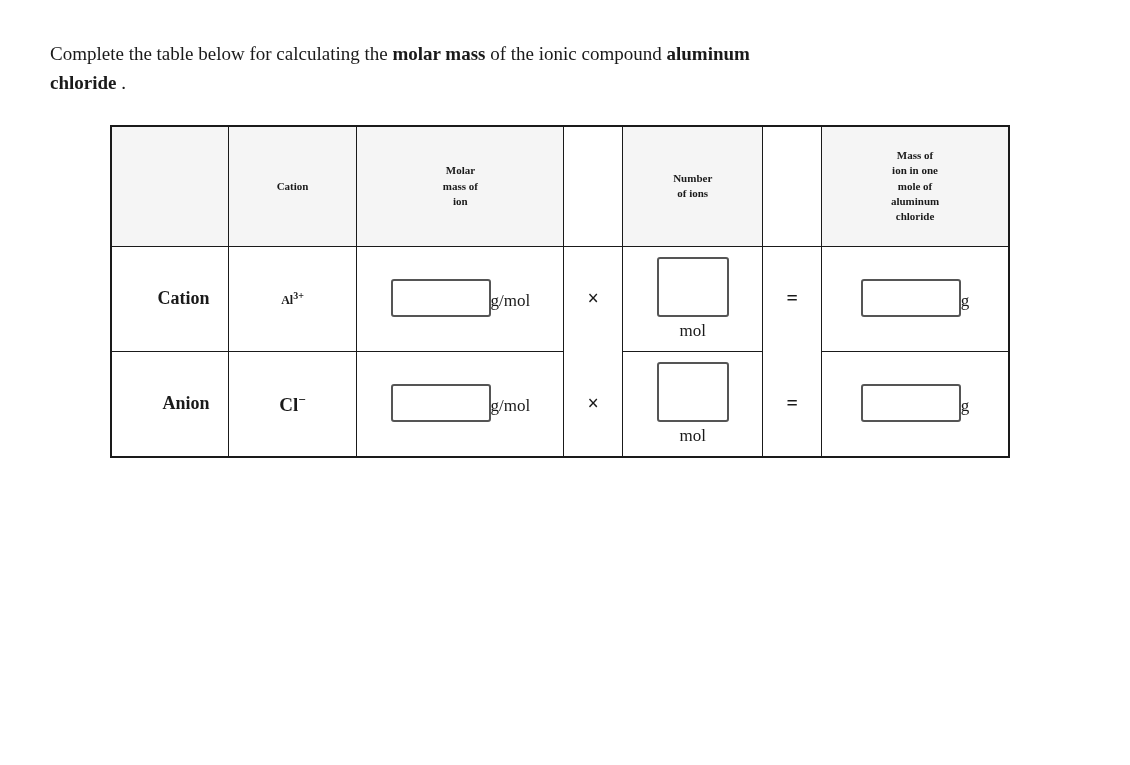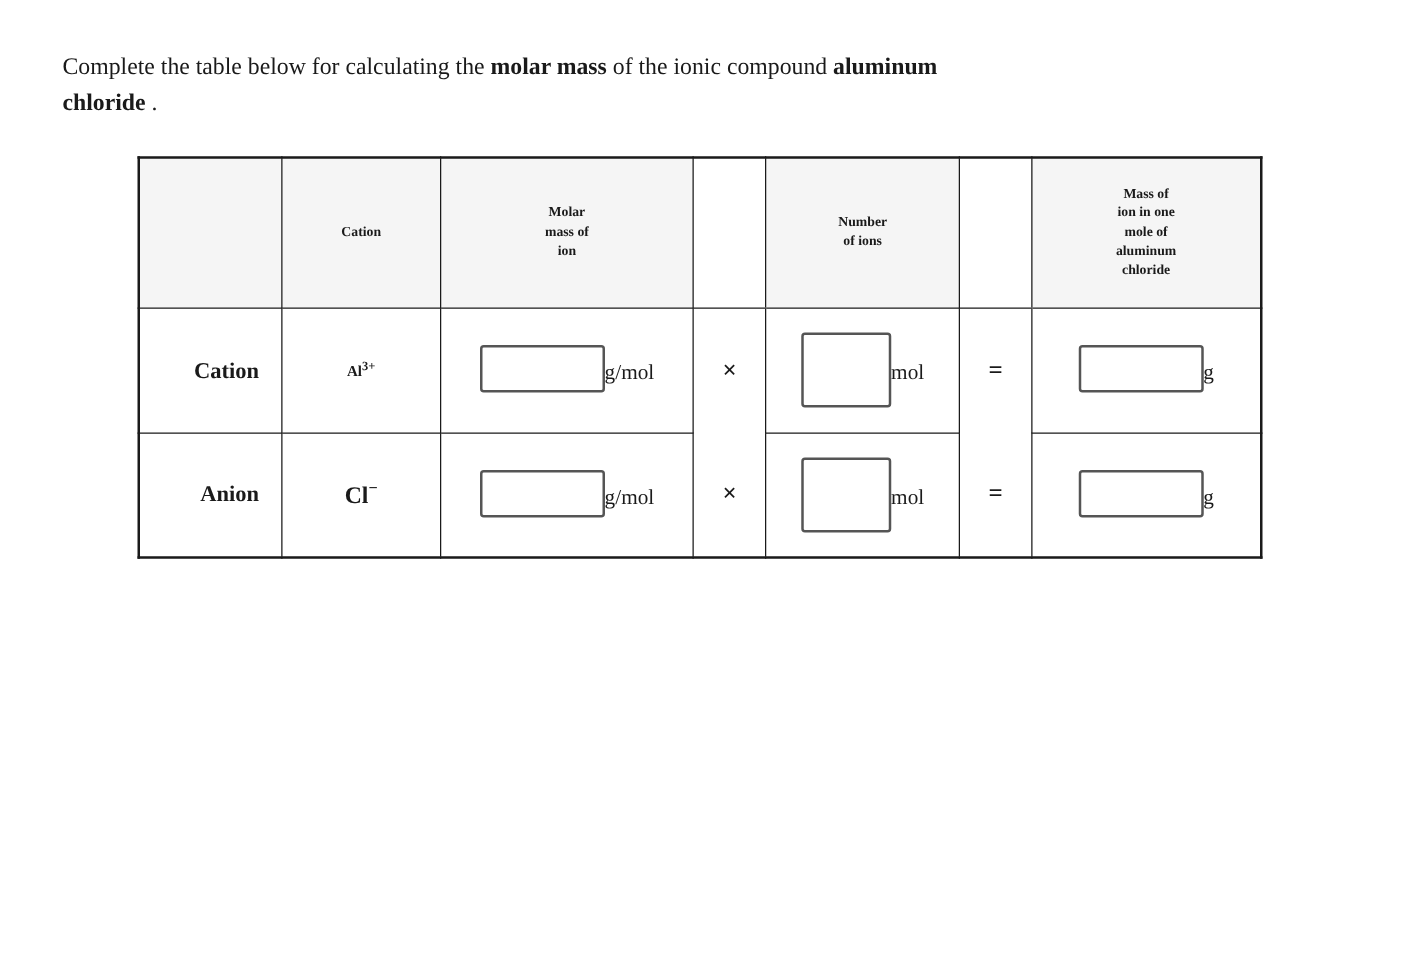--- a/index.html
+++ b/index.html
@@ -149,21 +149,21 @@
 
     .cell-with-unit {
       display: flex;
       flex-direction: row;
       align-items: center;
       justify-content: center;
     }
 
     .cell-number-unit {
       display: flex;
-      flex-direction: row;
+      flex-direction: column;
       align-items: center;
       justify-content: center;
     }
 
     td.operator-cell {
       border: none;
       background: #ffffff;
       padding: 0 4px;
     }
 

